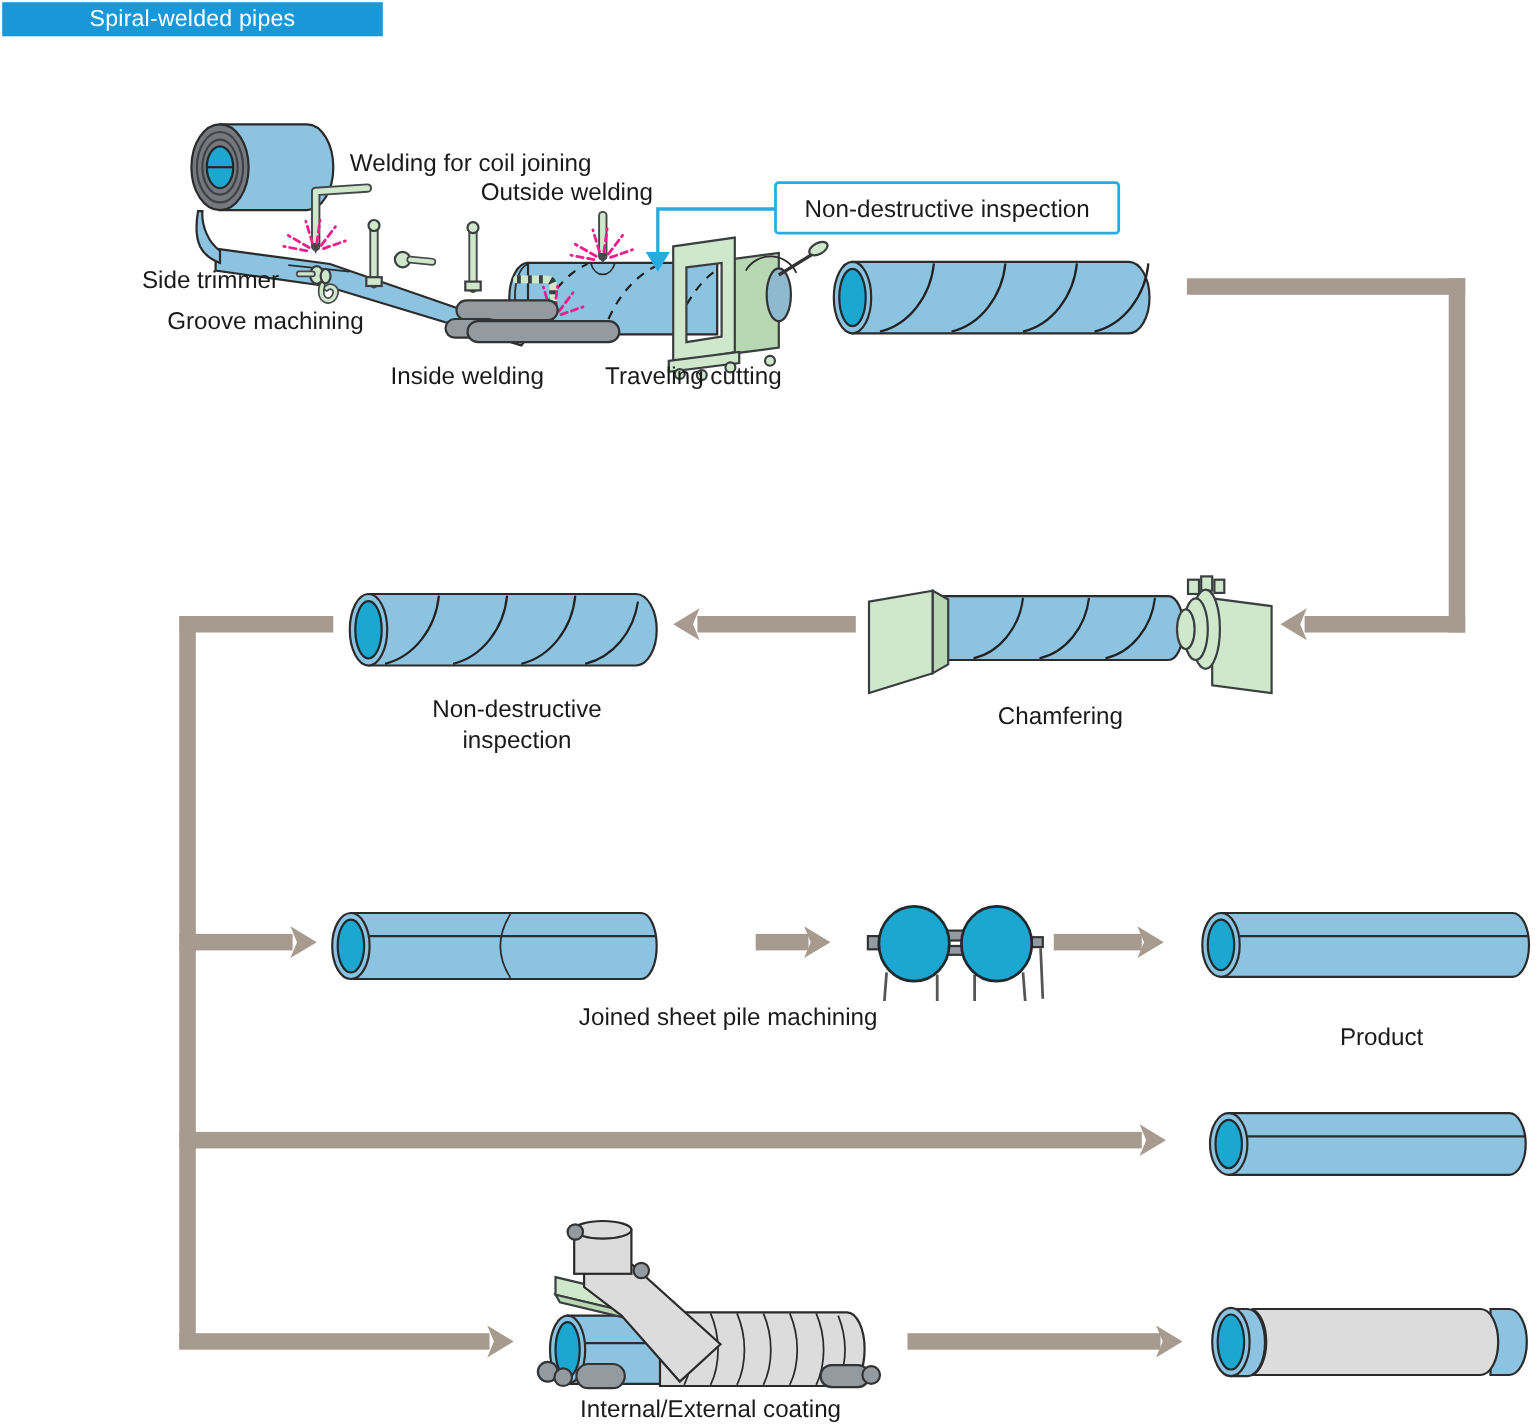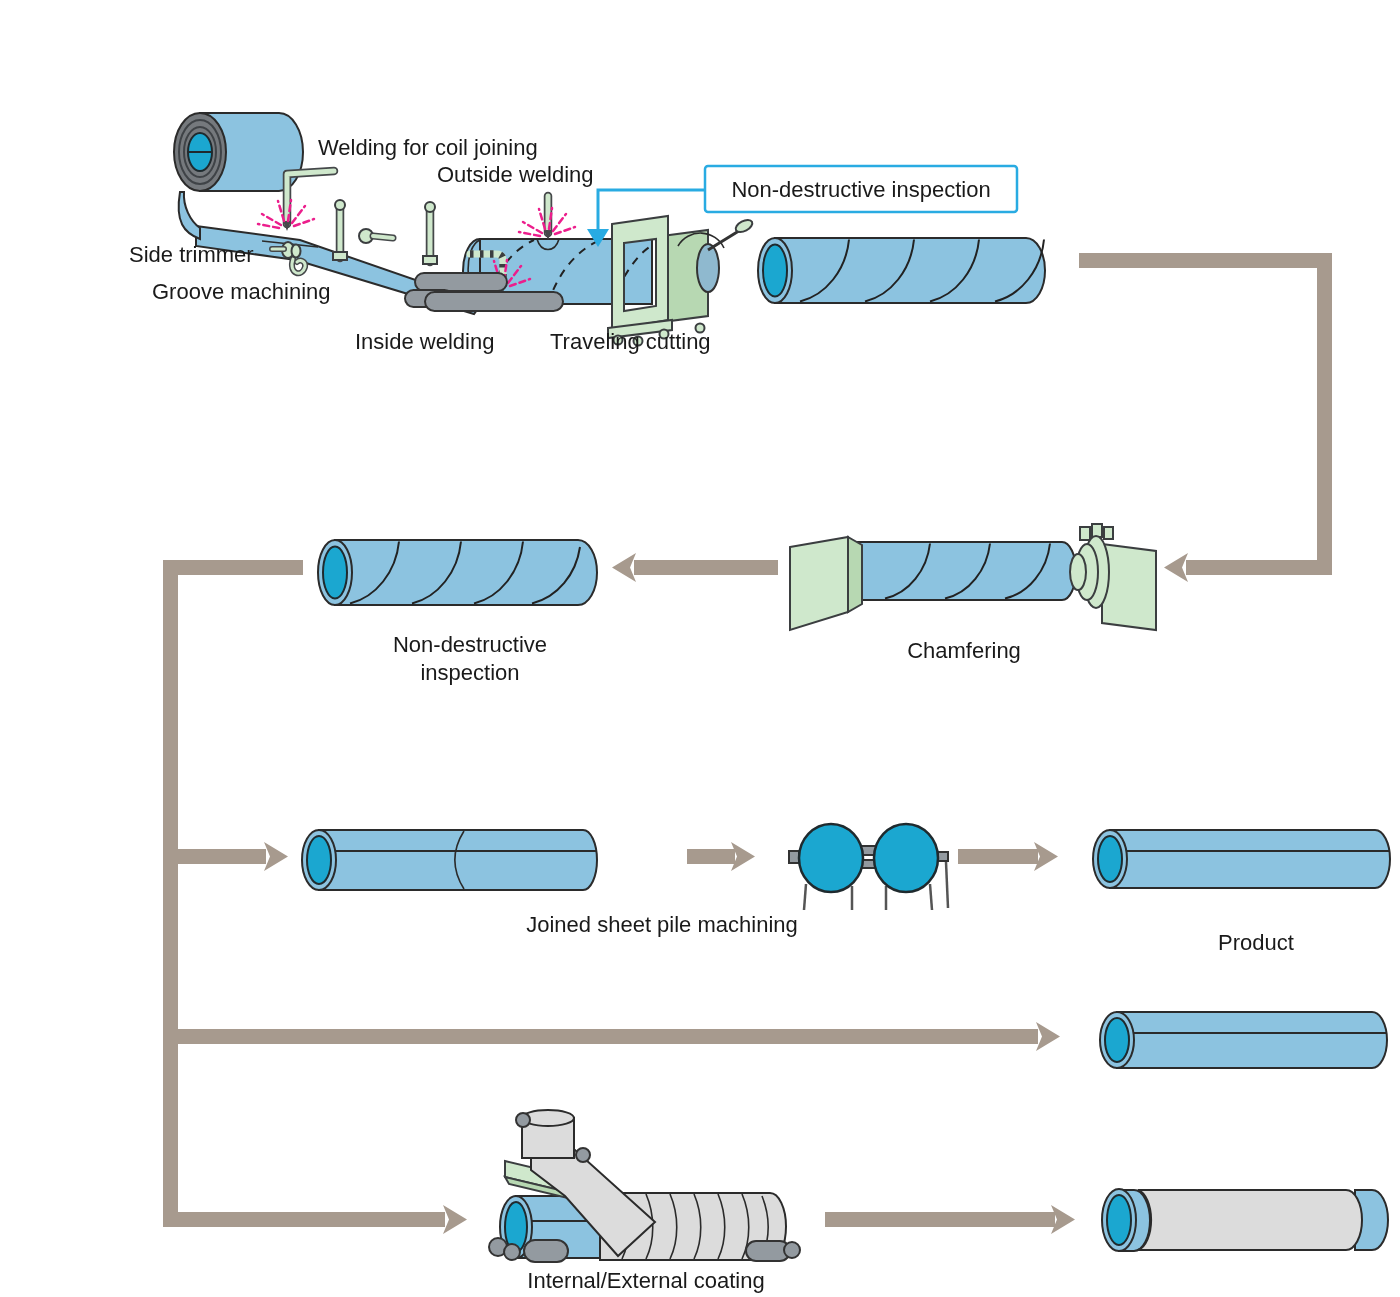--- a/index.html
+++ b/index.html
@@ -30,20 +30,21 @@
   .callout-rect { fill:#fff; stroke:var(--callout_blue); stroke-width:2.5; }
   .callout-line { stroke:var(--callout_blue); stroke-width:3; fill:none; }
   .callout-head { fill:var(--callout_blue); }
   .leg    { stroke:#555; stroke-width:2.5; fill:none; }
 </style>
 </head>
 <body>
 
 <div class="page">
 
+  <div class="hdr">Spiral-welded pipes</div>
 
   <svg width="1400" height="1297" viewBox="0 0 1400 1297">
 
     <g>
       <rect class="flow" x="1079" y="253" width="253" height="15"></rect>
       <rect class="flow" x="1317" y="253" width="15" height="322"></rect>
       <rect class="flow" x="1186" y="560" width="146" height="15"></rect>
       <polygon class="flow" points="1164,567.5 1188,553 1182,567.5 1188,582"></polygon>
     </g>
     <g>

